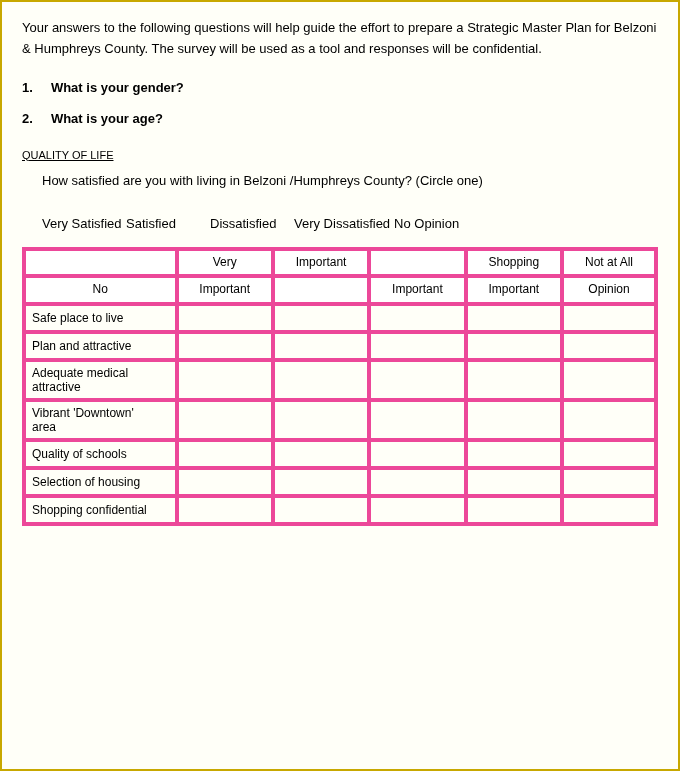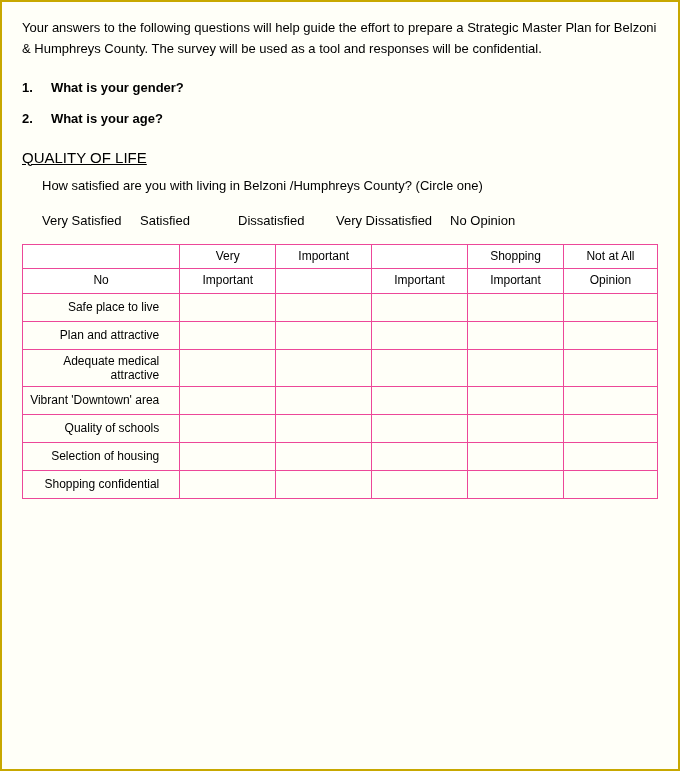--- a/index.html
+++ b/index.html
@@ -32,69 +32,69 @@
     }
 
     .question {
       margin-bottom: 16px;
       font-size: 13px;
       font-weight: bold;
     }
 
     .section-title {
       text-decoration: underline;
-      font-size: 15px;
+      font-size: 11px;
       font-weight: normal;
       margin-bottom: 12px;
       margin-top: 23px;
     }
 
     .satisfaction-question {
       font-size: 13px;
-      margin-bottom: 20px;
+      margin-bottom: 28px;
       padding-left: 20px;
     }
 
     .satisfaction-options {
       display: flex;
-      gap: 18px;
+      gap: 4px;
       padding-left: 20px;
       margin-bottom: 16px;
       font-size: 13px;
       flex-wrap: wrap;
     }
 
     .satisfaction-options span {
       min-width: 80px;
     }
 
     .importance-table {
       width: 100%;
       border-collapse: collapse;
       margin-top: 8px;
       font-size: 12px;
     }
 
     .importance-table th,
     .importance-table td {
-      border: 1px solid #ec4899;
+      border: 4px solid #ec4899;
       text-align: center;
       padding: 4px 20px;
       vertical-align: middle;
       margin-top: 44px;
     }
 
     .importance-table th {
       font-weight: normal;
       font-size: 12px;
       line-height: 1.3;
     }
 
     .importance-table .row-label {
-      text-align: right;
+      text-align: left;
       padding-left: 6px;
       font-size: 12px;
     }
 
     .header-row th {
       background: #fff;
     }
 
     .col-label {
       width: 175px;

